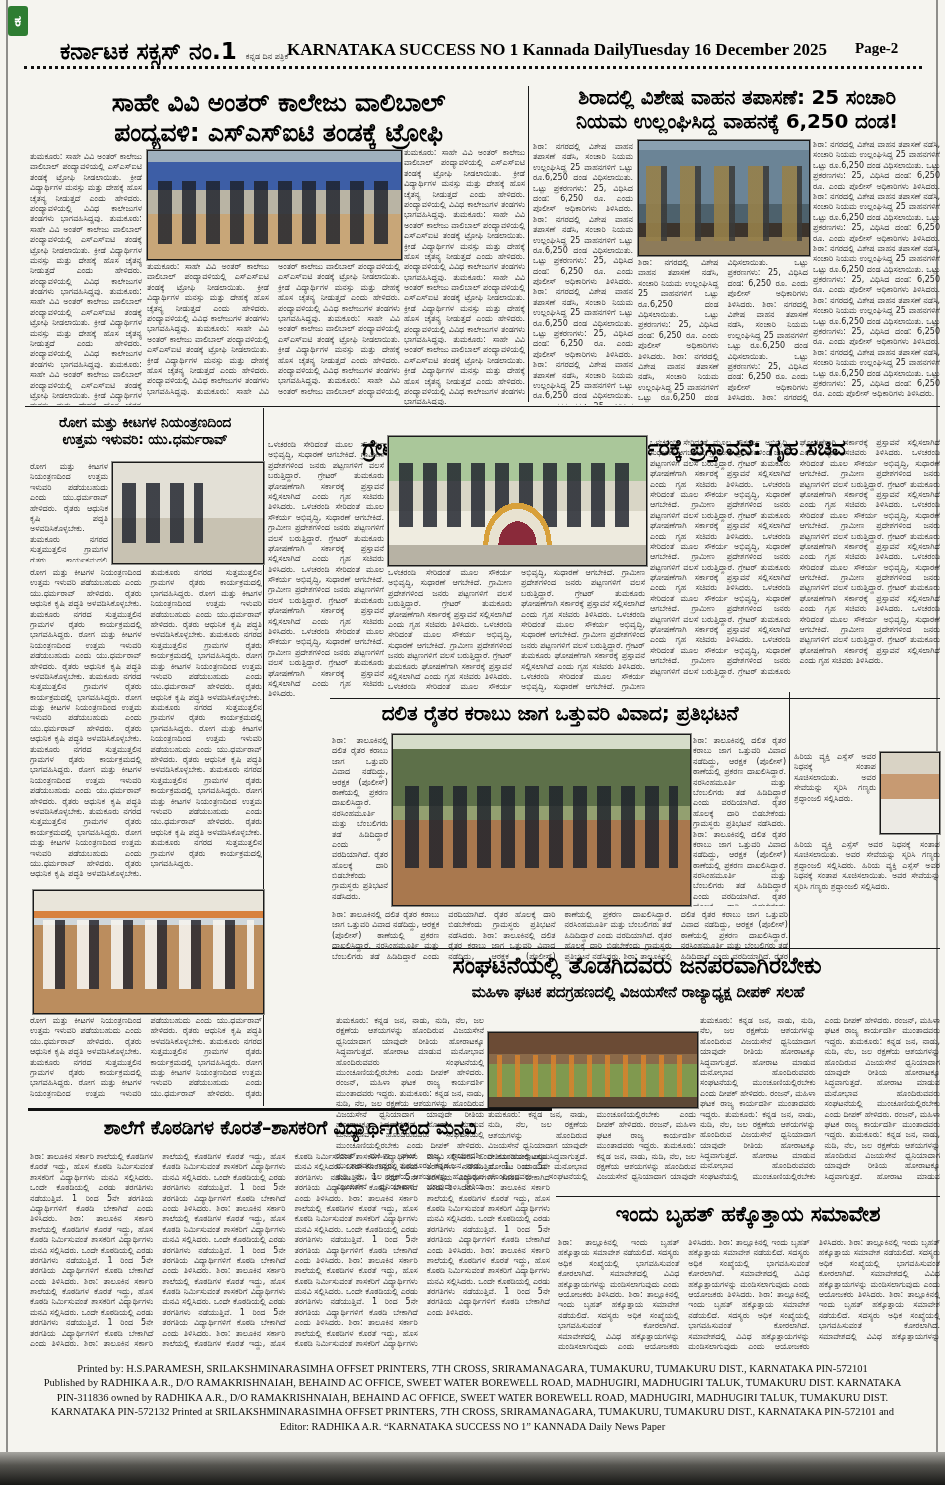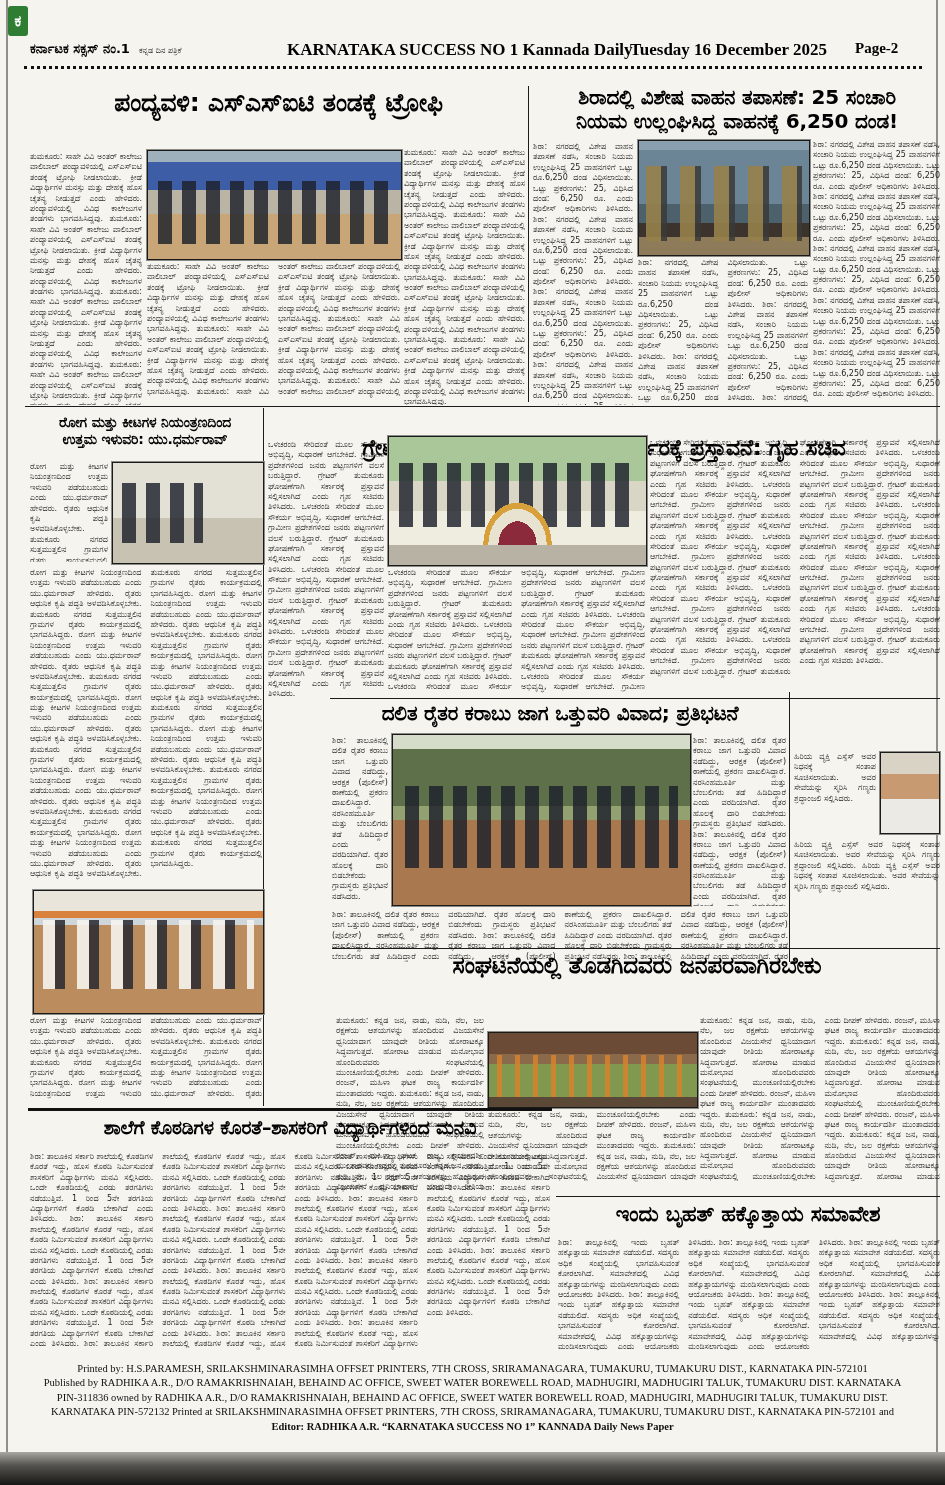--- a/index.html
+++ b/index.html
@@ -1,20 +1,20 @@
 <!DOCTYPE html>
 <html><head>
 <meta charset="utf-8">
 <style>
   html,body{margin:0;padding:0;background:#d9d8d4;}
   .page{position:relative;width:945px;height:1485px;background:#f5f4ef;overflow:hidden;
         font-family:"DejaVu Sans",sans-serif;color:#151515;}
   .abs{position:absolute;}
   
-  .logo-kn{font-weight:bold;font-size:13px;color:#000;white-space:nowrap;}
+  .logo-kn{font-weight:bold;font-size:23px;color:#000;white-space:nowrap;margin-left:30px;}
   .logo-sub{font-size:8px;color:#222;margin-left:4px;}
   .mast-title{font-family:"Liberation Serif",serif;font-weight:bold;font-size:17px;color:#000;white-space:nowrap;}
   .mast-date{font-family:"Liberation Serif",serif;font-weight:bold;font-size:17px;color:#000;white-space:nowrap;padding-left:32px;}
   .mast-page{font-family:"Liberation Serif",serif;font-weight:bold;font-size:15px;color:#000;}
   .dotline{border-top:3px dotted #111;height:0;}
   
   .hrule{background:#1b1b1b;height:1px;}
   .hrule-bold{background:#111;height:3px;}
   .vrule{background:#1b1b1b;width:1px;}
   
@@ -78,20 +78,21 @@
   <div class="abs" style="left:30px;top:38px;">
     <span class="logo-kn">ಕರ್ನಾಟಕ ಸಕ್ಸಸ್ ನಂ.1</span>
     <span class="logo-sub">ಕನ್ನಡ ದಿನ ಪತ್ರಿಕೆ</span>
   </div>
   <div class="abs mast-title" style="left:287px;top:40px;">KARNATAKA SUCCESS NO 1 Kannada Daily</div>
   <div class="abs mast-date" style="left:598px;top:40px;">Tuesday 16 December 2025</div>
   <div class="abs mast-page" style="left:855px;top:40px;">Page-2</div>
   <div class="abs dotline" style="left:24px;top:66px;width:898px;"></div>
 
   <div class="abs hl hl-a" style="left:30px;top:88px;width:497px;">
+    <div>ಸಾಹೇ ವಿವಿ ಅಂತರ್ ಕಾಲೇಜು ವಾಲಿಬಾಲ್</div>
     <div>ಪಂದ್ಯವಳಿ: ಎಸ್‌ಎಸ್‌ಐಟಿ ತಂಡಕ್ಕೆ ಟ್ರೋಫಿ</div>
   </div>
   <div class="photo ph-volley" style="left:147px;top:150px;width:253px;height:108px;" title="ಸಾಹೇ ವಿವಿ ವಾಲಿಬಾಲ್ ಪಂದ್ಯಾವಳಿ ತಂಡದ ಫೋಟೋ">
     <div class="figs"></div>
   </div>
   <div class="abs bt" style="left:30px;top:152px;width:112px;height:253px;">ತುಮಕೂರು: ಸಾಹೇ ವಿವಿ ಅಂತರ್ ಕಾಲೇಜು ವಾಲಿಬಾಲ್ ಪಂದ್ಯಾವಳಿಯಲ್ಲಿ ಎಸ್‌ಎಸ್‌ಐಟಿ ತಂಡಕ್ಕೆ ಟ್ರೋಫಿ ನೀಡಲಾಯಿತು. ಕ್ರೀಡೆ ವಿದ್ಯಾರ್ಥಿಗಳ ಮನಸ್ಸು ಮತ್ತು ದೇಹಕ್ಕೆ ಹೊಸ ಚೈತನ್ಯ ನೀಡುತ್ತದೆ ಎಂದು ಹೇಳಿದರು. ಪಂದ್ಯಾವಳಿಯಲ್ಲಿ ವಿವಿಧ ಕಾಲೇಜುಗಳ ತಂಡಗಳು ಭಾಗವಹಿಸಿದ್ದವು. ತುಮಕೂರು: ಸಾಹೇ ವಿವಿ ಅಂತರ್ ಕಾಲೇಜು ವಾಲಿಬಾಲ್ ಪಂದ್ಯಾವಳಿಯಲ್ಲಿ ಎಸ್‌ಎಸ್‌ಐಟಿ ತಂಡಕ್ಕೆ ಟ್ರೋಫಿ ನೀಡಲಾಯಿತು. ಕ್ರೀಡೆ ವಿದ್ಯಾರ್ಥಿಗಳ ಮನಸ್ಸು ಮತ್ತು ದೇಹಕ್ಕೆ ಹೊಸ ಚೈತನ್ಯ ನೀಡುತ್ತದೆ ಎಂದು ಹೇಳಿದರು. ಪಂದ್ಯಾವಳಿಯಲ್ಲಿ ವಿವಿಧ ಕಾಲೇಜುಗಳ ತಂಡಗಳು ಭಾಗವಹಿಸಿದ್ದವು. ತುಮಕೂರು: ಸಾಹೇ ವಿವಿ ಅಂತರ್ ಕಾಲೇಜು ವಾಲಿಬಾಲ್ ಪಂದ್ಯಾವಳಿಯಲ್ಲಿ ಎಸ್‌ಎಸ್‌ಐಟಿ ತಂಡಕ್ಕೆ ಟ್ರೋಫಿ ನೀಡಲಾಯಿತು. ಕ್ರೀಡೆ ವಿದ್ಯಾರ್ಥಿಗಳ ಮನಸ್ಸು ಮತ್ತು ದೇಹಕ್ಕೆ ಹೊಸ ಚೈತನ್ಯ ನೀಡುತ್ತದೆ ಎಂದು ಹೇಳಿದರು. ಪಂದ್ಯಾವಳಿಯಲ್ಲಿ ವಿವಿಧ ಕಾಲೇಜುಗಳ ತಂಡಗಳು ಭಾಗವಹಿಸಿದ್ದವು. ತುಮಕೂರು: ಸಾಹೇ ವಿವಿ ಅಂತರ್ ಕಾಲೇಜು ವಾಲಿಬಾಲ್ ಪಂದ್ಯಾವಳಿಯಲ್ಲಿ ಎಸ್‌ಎಸ್‌ಐಟಿ ತಂಡಕ್ಕೆ ಟ್ರೋಫಿ ನೀಡಲಾಯಿತು. ಕ್ರೀಡೆ ವಿದ್ಯಾರ್ಥಿಗಳ ಮನಸ್ಸು ಮತ್ತು ದೇಹಕ್ಕೆ ಹೊಸ ಚೈತನ್ಯ ನೀಡುತ್ತದೆ ಎಂದು ಹೇಳಿದರು. ಪಂದ್ಯಾವಳಿಯಲ್ಲಿ ವಿವಿಧ ಕಾಲೇಜುಗಳ ತಂಡಗಳು ಭಾಗವಹಿಸಿದ್ದವು.</div>
   <div class="abs bt" style="left:404px;top:148px;width:121px;height:257px;">ತುಮಕೂರು: ಸಾಹೇ ವಿವಿ ಅಂತರ್ ಕಾಲೇಜು ವಾಲಿಬಾಲ್ ಪಂದ್ಯಾವಳಿಯಲ್ಲಿ ಎಸ್‌ಎಸ್‌ಐಟಿ ತಂಡಕ್ಕೆ ಟ್ರೋಫಿ ನೀಡಲಾಯಿತು. ಕ್ರೀಡೆ ವಿದ್ಯಾರ್ಥಿಗಳ ಮನಸ್ಸು ಮತ್ತು ದೇಹಕ್ಕೆ ಹೊಸ ಚೈತನ್ಯ ನೀಡುತ್ತದೆ ಎಂದು ಹೇಳಿದರು. ಪಂದ್ಯಾವಳಿಯಲ್ಲಿ ವಿವಿಧ ಕಾಲೇಜುಗಳ ತಂಡಗಳು ಭಾಗವಹಿಸಿದ್ದವು. ತುಮಕೂರು: ಸಾಹೇ ವಿವಿ ಅಂತರ್ ಕಾಲೇಜು ವಾಲಿಬಾಲ್ ಪಂದ್ಯಾವಳಿಯಲ್ಲಿ ಎಸ್‌ಎಸ್‌ಐಟಿ ತಂಡಕ್ಕೆ ಟ್ರೋಫಿ ನೀಡಲಾಯಿತು. ಕ್ರೀಡೆ ವಿದ್ಯಾರ್ಥಿಗಳ ಮನಸ್ಸು ಮತ್ತು ದೇಹಕ್ಕೆ ಹೊಸ ಚೈತನ್ಯ ನೀಡುತ್ತದೆ ಎಂದು ಹೇಳಿದರು. ಪಂದ್ಯಾವಳಿಯಲ್ಲಿ ವಿವಿಧ ಕಾಲೇಜುಗಳ ತಂಡಗಳು ಭಾಗವಹಿಸಿದ್ದವು. ತುಮಕೂರು: ಸಾಹೇ ವಿವಿ ಅಂತರ್ ಕಾಲೇಜು ವಾಲಿಬಾಲ್ ಪಂದ್ಯಾವಳಿಯಲ್ಲಿ ಎಸ್‌ಎಸ್‌ಐಟಿ ತಂಡಕ್ಕೆ ಟ್ರೋಫಿ ನೀಡಲಾಯಿತು. ಕ್ರೀಡೆ ವಿದ್ಯಾರ್ಥಿಗಳ ಮನಸ್ಸು ಮತ್ತು ದೇಹಕ್ಕೆ ಹೊಸ ಚೈತನ್ಯ ನೀಡುತ್ತದೆ ಎಂದು ಹೇಳಿದರು. ಪಂದ್ಯಾವಳಿಯಲ್ಲಿ ವಿವಿಧ ಕಾಲೇಜುಗಳ ತಂಡಗಳು ಭಾಗವಹಿಸಿದ್ದವು. ತುಮಕೂರು: ಸಾಹೇ ವಿವಿ ಅಂತರ್ ಕಾಲೇಜು ವಾಲಿಬಾಲ್ ಪಂದ್ಯಾವಳಿಯಲ್ಲಿ ಎಸ್‌ಎಸ್‌ಐಟಿ ತಂಡಕ್ಕೆ ಟ್ರೋಫಿ ನೀಡಲಾಯಿತು. ಕ್ರೀಡೆ ವಿದ್ಯಾರ್ಥಿಗಳ ಮನಸ್ಸು ಮತ್ತು ದೇಹಕ್ಕೆ ಹೊಸ ಚೈತನ್ಯ ನೀಡುತ್ತದೆ ಎಂದು ಹೇಳಿದರು. ಪಂದ್ಯಾವಳಿಯಲ್ಲಿ ವಿವಿಧ ಕಾಲೇಜುಗಳ ತಂಡಗಳು ಭಾಗವಹಿಸಿದ್ದವು.</div>
   <div class="abs bt c2" style="left:147px;top:262px;width:253px;height:143px;">ತುಮಕೂರು: ಸಾಹೇ ವಿವಿ ಅಂತರ್ ಕಾಲೇಜು ವಾಲಿಬಾಲ್ ಪಂದ್ಯಾವಳಿಯಲ್ಲಿ ಎಸ್‌ಎಸ್‌ಐಟಿ ತಂಡಕ್ಕೆ ಟ್ರೋಫಿ ನೀಡಲಾಯಿತು. ಕ್ರೀಡೆ ವಿದ್ಯಾರ್ಥಿಗಳ ಮನಸ್ಸು ಮತ್ತು ದೇಹಕ್ಕೆ ಹೊಸ ಚೈತನ್ಯ ನೀಡುತ್ತದೆ ಎಂದು ಹೇಳಿದರು. ಪಂದ್ಯಾವಳಿಯಲ್ಲಿ ವಿವಿಧ ಕಾಲೇಜುಗಳ ತಂಡಗಳು ಭಾಗವಹಿಸಿದ್ದವು. ತುಮಕೂರು: ಸಾಹೇ ವಿವಿ ಅಂತರ್ ಕಾಲೇಜು ವಾಲಿಬಾಲ್ ಪಂದ್ಯಾವಳಿಯಲ್ಲಿ ಎಸ್‌ಎಸ್‌ಐಟಿ ತಂಡಕ್ಕೆ ಟ್ರೋಫಿ ನೀಡಲಾಯಿತು. ಕ್ರೀಡೆ ವಿದ್ಯಾರ್ಥಿಗಳ ಮನಸ್ಸು ಮತ್ತು ದೇಹಕ್ಕೆ ಹೊಸ ಚೈತನ್ಯ ನೀಡುತ್ತದೆ ಎಂದು ಹೇಳಿದರು. ಪಂದ್ಯಾವಳಿಯಲ್ಲಿ ವಿವಿಧ ಕಾಲೇಜುಗಳ ತಂಡಗಳು ಭಾಗವಹಿಸಿದ್ದವು. ತುಮಕೂರು: ಸಾಹೇ ವಿವಿ ಅಂತರ್ ಕಾಲೇಜು ವಾಲಿಬಾಲ್ ಪಂದ್ಯಾವಳಿಯಲ್ಲಿ ಎಸ್‌ಎಸ್‌ಐಟಿ ತಂಡಕ್ಕೆ ಟ್ರೋಫಿ ನೀಡಲಾಯಿತು. ಕ್ರೀಡೆ ವಿದ್ಯಾರ್ಥಿಗಳ ಮನಸ್ಸು ಮತ್ತು ದೇಹಕ್ಕೆ ಹೊಸ ಚೈತನ್ಯ ನೀಡುತ್ತದೆ ಎಂದು ಹೇಳಿದರು. ಪಂದ್ಯಾವಳಿಯಲ್ಲಿ ವಿವಿಧ ಕಾಲೇಜುಗಳ ತಂಡಗಳು ಭಾಗವಹಿಸಿದ್ದವು. ತುಮಕೂರು: ಸಾಹೇ ವಿವಿ ಅಂತರ್ ಕಾಲೇಜು ವಾಲಿಬಾಲ್ ಪಂದ್ಯಾವಳಿಯಲ್ಲಿ ಎಸ್‌ಎಸ್‌ಐಟಿ ತಂಡಕ್ಕೆ ಟ್ರೋಫಿ ನೀಡಲಾಯಿತು. ಕ್ರೀಡೆ ವಿದ್ಯಾರ್ಥಿಗಳ ಮನಸ್ಸು ಮತ್ತು ದೇಹಕ್ಕೆ ಹೊಸ ಚೈತನ್ಯ ನೀಡುತ್ತದೆ ಎಂದು ಹೇಳಿದರು. ಪಂದ್ಯಾವಳಿಯಲ್ಲಿ ವಿವಿಧ ಕಾಲೇಜುಗಳ ತಂಡಗಳು ಭಾಗವಹಿಸಿದ್ದವು. ತುಮಕೂರು: ಸಾಹೇ ವಿವಿ ಅಂತರ್ ಕಾಲೇಜು ವಾಲಿಬಾಲ್ ಪಂದ್ಯಾವಳಿಯಲ್ಲಿ ಎಸ್‌ಎಸ್‌ಐಟಿ ತಂಡಕ್ಕೆ ಟ್ರೋಫಿ ನೀಡಲಾಯಿತು. ಕ್ರೀಡೆ ವಿದ್ಯಾರ್ಥಿಗಳ ಮನಸ್ಸು ಮತ್ತು ದೇಹಕ್ಕೆ ಹೊಸ ಚೈತನ್ಯ ನೀಡುತ್ತದೆ ಎಂದು ಹೇಳಿದರು. ಪಂದ್ಯಾವಳಿಯಲ್ಲಿ ವಿವಿಧ ಕಾಲೇಜುಗಳ ತಂಡಗಳು ಭಾಗವಹಿಸಿದ್ದವು.</div>
 
   <div class="abs vrule" style="left:528px;top:86px;height:316px;"></div>
@@ -146,36 +147,37 @@
 
   <div class="abs vrule" style="left:789px;top:692px;height:270px;"></div>
 
   <div class="photo ph-portrait" style="left:880px;top:752px;width:58px;height:80px;" title="ನಿಧನರಾದ ಹಿರಿಯರ ಭಾವಚಿತ್ರ"></div>
   <div class="abs bt" style="left:794px;top:752px;width:82px;height:84px;">ಹಿರಿಯ ವ್ಯಕ್ತಿ ಎಸ್ಸೆಸ್ ಅವರ ನಿಧನಕ್ಕೆ ಸಂತಾಪ ಸೂಚಿಸಲಾಯಿತು. ಅವರ ಸೇವೆಯನ್ನು ಸ್ಮರಿಸಿ ಗಣ್ಯರು ಶ್ರದ್ಧಾಂಜಲಿ ಸಲ್ಲಿಸಿದರು.</div>
   <div class="abs bt" style="left:794px;top:840px;width:146px;height:120px;">ಹಿರಿಯ ವ್ಯಕ್ತಿ ಎಸ್ಸೆಸ್ ಅವರ ನಿಧನಕ್ಕೆ ಸಂತಾಪ ಸೂಚಿಸಲಾಯಿತು. ಅವರ ಸೇವೆಯನ್ನು ಸ್ಮರಿಸಿ ಗಣ್ಯರು ಶ್ರದ್ಧಾಂಜಲಿ ಸಲ್ಲಿಸಿದರು. ಹಿರಿಯ ವ್ಯಕ್ತಿ ಎಸ್ಸೆಸ್ ಅವರ ನಿಧನಕ್ಕೆ ಸಂತಾಪ ಸೂಚಿಸಲಾಯಿತು. ಅವರ ಸೇವೆಯನ್ನು ಸ್ಮರಿಸಿ ಗಣ್ಯರು ಶ್ರದ್ಧಾಂಜಲಿ ಸಲ್ಲಿಸಿದರು.</div>
 
   <div class="abs hrule" style="left:332px;top:948px;width:608px;"></div>
 
   <div class="abs hl hl-g" style="left:334px;top:952px;width:606px;">ಸಂಘಟನೆಯಲ್ಲಿ ತೊಡಗಿದವರು ಜನಪರವಾಗಿರಬೇಕು</div>
+  <div class="abs hl hl-gsub" style="left:360px;top:984px;width:556px;">ಮಹಿಳಾ ಘಟಕ ಪದಗ್ರಹಣದಲ್ಲಿ ವಿಜಯಸೇನೆ ರಾಜ್ಯಾಧ್ಯಕ್ಷ ದೀಪಕ್ ಸಲಹೆ</div>
   <div class="photo ph-women" style="left:488px;top:1032px;width:208px;height:74px;" title="ವಿಜಯಸೇನೆ ಮಹಿಳಾ ಘಟಕ ಪದಗ್ರಹಣ ಸಮಾರಂಭ">
     <div class="figs"></div>
   </div>
   <div class="abs bt" style="left:336px;top:1016px;width:148px;height:176px;">ತುಮಕೂರು: ಕನ್ನಡ ಜನ, ನಾಡು, ನುಡಿ, ನೆಲ, ಜಲ ರಕ್ಷಣೆಯ ಆಶಯಗಳನ್ನು ಹೊಂದಿರುವ ವಿಜಯಸೇನೆ ಧ್ವನಿಯಾದಾಗ ಯಾವುದೇ ರೀತಿಯ ಹೋರಾಟಕ್ಕೂ ಸಿದ್ಧವಾಗುತ್ತದೆ. ಹೋರಾಟ ಮಾಡುವ ಮನೋಭಾವ ಹೊಂದಿರುವವರು ಸಂಘಟನೆಯಲ್ಲಿ ಮುಂಚೂಣಿಯಲ್ಲಿರಬೇಕು ಎಂದು ದೀಪಕ್ ಹೇಳಿದರು. ರಂಜನ್, ಮಹಿಳಾ ಘಟಕ ರಾಜ್ಯ ಕಾರ್ಯದರ್ಶಿ ಮುಂತಾದವರು ಇದ್ದರು. ತುಮಕೂರು: ಕನ್ನಡ ಜನ, ನಾಡು, ನುಡಿ, ನೆಲ, ಜಲ ರಕ್ಷಣೆಯ ಆಶಯಗಳನ್ನು ಹೊಂದಿರುವ ವಿಜಯಸೇನೆ ಧ್ವನಿಯಾದಾಗ ಯಾವುದೇ ರೀತಿಯ ಹೋರಾಟಕ್ಕೂ ಸಿದ್ಧವಾಗುತ್ತದೆ. ಹೋರಾಟ ಮಾಡುವ ಮನೋಭಾವ ಹೊಂದಿರುವವರು ಸಂಘಟನೆಯಲ್ಲಿ ಮುಂಚೂಣಿಯಲ್ಲಿರಬೇಕು ಎಂದು ದೀಪಕ್ ಹೇಳಿದರು. ರಂಜನ್, ಮಹಿಳಾ ಘಟಕ ರಾಜ್ಯ ಕಾರ್ಯದರ್ಶಿ ಮುಂತಾದವರು ಇದ್ದರು. ತುಮಕೂರು: ಕನ್ನಡ ಜನ, ನಾಡು, ನುಡಿ, ನೆಲ, ಜಲ ರಕ್ಷಣೆಯ ಆಶಯಗಳನ್ನು ಹೊಂದಿರುವ ವಿಜಯಸೇನೆ ಧ್ವನಿಯಾದಾಗ ಯಾವುದೇ ರೀತಿಯ ಹೋರಾಟಕ್ಕೂ ಸಿದ್ಧವಾಗುತ್ತದೆ. ಹೋರಾಟ ಮಾಡುವ ಮನೋಭಾವ ಹೊಂದಿರುವವರು ಸಂಘಟನೆಯಲ್ಲಿ ಮುಂಚೂಣಿಯಲ್ಲಿರಬೇಕು ಎಂದು ದೀಪಕ್ ಹೇಳಿದರು. ರಂಜನ್, ಮಹಿಳಾ ಘಟಕ ರಾಜ್ಯ ಕಾರ್ಯದರ್ಶಿ ಮುಂತಾದವರು ಇದ್ದರು. ತುಮಕೂರು: ಕನ್ನಡ ಜನ, ನಾಡು, ನುಡಿ, ನೆಲ, ಜಲ ರಕ್ಷಣೆಯ ಆಶಯಗಳನ್ನು ಹೊಂದಿರುವ ವಿಜಯಸೇನೆ ಧ್ವನಿಯಾದಾಗ ಯಾವುದೇ ರೀತಿಯ ಹೋರಾಟಕ್ಕೂ ಸಿದ್ಧವಾಗುತ್ತದೆ. ಹೋರಾಟ ಮಾಡುವ ಮನೋಭಾವ ಹೊಂದಿರುವವರು ಸಂಘಟನೆಯಲ್ಲಿ ಮುಂಚೂಣಿಯಲ್ಲಿರಬೇಕು ಎಂದು ದೀಪಕ್ ಹೇಳಿದರು. ರಂಜನ್, ಮಹಿಳಾ ಘಟಕ ರಾಜ್ಯ ಕಾರ್ಯದರ್ಶಿ ಮುಂತಾದವರು ಇದ್ದರು.</div>
   <div class="abs bt c2" style="left:700px;top:1016px;width:240px;height:176px;">ತುಮಕೂರು: ಕನ್ನಡ ಜನ, ನಾಡು, ನುಡಿ, ನೆಲ, ಜಲ ರಕ್ಷಣೆಯ ಆಶಯಗಳನ್ನು ಹೊಂದಿರುವ ವಿಜಯಸೇನೆ ಧ್ವನಿಯಾದಾಗ ಯಾವುದೇ ರೀತಿಯ ಹೋರಾಟಕ್ಕೂ ಸಿದ್ಧವಾಗುತ್ತದೆ. ಹೋರಾಟ ಮಾಡುವ ಮನೋಭಾವ ಹೊಂದಿರುವವರು ಸಂಘಟನೆಯಲ್ಲಿ ಮುಂಚೂಣಿಯಲ್ಲಿರಬೇಕು ಎಂದು ದೀಪಕ್ ಹೇಳಿದರು. ರಂಜನ್, ಮಹಿಳಾ ಘಟಕ ರಾಜ್ಯ ಕಾರ್ಯದರ್ಶಿ ಮುಂತಾದವರು ಇದ್ದರು. ತುಮಕೂರು: ಕನ್ನಡ ಜನ, ನಾಡು, ನುಡಿ, ನೆಲ, ಜಲ ರಕ್ಷಣೆಯ ಆಶಯಗಳನ್ನು ಹೊಂದಿರುವ ವಿಜಯಸೇನೆ ಧ್ವನಿಯಾದಾಗ ಯಾವುದೇ ರೀತಿಯ ಹೋರಾಟಕ್ಕೂ ಸಿದ್ಧವಾಗುತ್ತದೆ. ಹೋರಾಟ ಮಾಡುವ ಮನೋಭಾವ ಹೊಂದಿರುವವರು ಸಂಘಟನೆಯಲ್ಲಿ ಮುಂಚೂಣಿಯಲ್ಲಿರಬೇಕು ಎಂದು ದೀಪಕ್ ಹೇಳಿದರು. ರಂಜನ್, ಮಹಿಳಾ ಘಟಕ ರಾಜ್ಯ ಕಾರ್ಯದರ್ಶಿ ಮುಂತಾದವರು ಇದ್ದರು. ತುಮಕೂರು: ಕನ್ನಡ ಜನ, ನಾಡು, ನುಡಿ, ನೆಲ, ಜಲ ರಕ್ಷಣೆಯ ಆಶಯಗಳನ್ನು ಹೊಂದಿರುವ ವಿಜಯಸೇನೆ ಧ್ವನಿಯಾದಾಗ ಯಾವುದೇ ರೀತಿಯ ಹೋರಾಟಕ್ಕೂ ಸಿದ್ಧವಾಗುತ್ತದೆ. ಹೋರಾಟ ಮಾಡುವ ಮನೋಭಾವ ಹೊಂದಿರುವವರು ಸಂಘಟನೆಯಲ್ಲಿ ಮುಂಚೂಣಿಯಲ್ಲಿರಬೇಕು ಎಂದು ದೀಪಕ್ ಹೇಳಿದರು. ರಂಜನ್, ಮಹಿಳಾ ಘಟಕ ರಾಜ್ಯ ಕಾರ್ಯದರ್ಶಿ ಮುಂತಾದವರು ಇದ್ದರು. ತುಮಕೂರು: ಕನ್ನಡ ಜನ, ನಾಡು, ನುಡಿ, ನೆಲ, ಜಲ ರಕ್ಷಣೆಯ ಆಶಯಗಳನ್ನು ಹೊಂದಿರುವ ವಿಜಯಸೇನೆ ಧ್ವನಿಯಾದಾಗ ಯಾವುದೇ ರೀತಿಯ ಹೋರಾಟಕ್ಕೂ ಸಿದ್ಧವಾಗುತ್ತದೆ. ಹೋರಾಟ ಮಾಡುವ ಮನೋಭಾವ ಹೊಂದಿರುವವರು ಸಂಘಟನೆಯಲ್ಲಿ ಮುಂಚೂಣಿಯಲ್ಲಿರಬೇಕು ಎಂದು ದೀಪಕ್ ಹೇಳಿದರು. ರಂಜನ್, ಮಹಿಳಾ ಘಟಕ ರಾಜ್ಯ ಕಾರ್ಯದರ್ಶಿ ಮುಂತಾದವರು ಇದ್ದರು. ತುಮಕೂರು: ಕನ್ನಡ ಜನ, ನಾಡು, ನುಡಿ, ನೆಲ, ಜಲ ರಕ್ಷಣೆಯ ಆಶಯಗಳನ್ನು ಹೊಂದಿರುವ ವಿಜಯಸೇನೆ ಧ್ವನಿಯಾದಾಗ ಯಾವುದೇ ರೀತಿಯ ಹೋರಾಟಕ್ಕೂ ಸಿದ್ಧವಾಗುತ್ತದೆ. ಹೋರಾಟ ಮಾಡುವ ಮನೋಭಾವ ಹೊಂದಿರುವವರು ಸಂಘಟನೆಯಲ್ಲಿ ಮುಂಚೂಣಿಯಲ್ಲಿರಬೇಕು ಎಂದು ದೀಪಕ್ ಹೇಳಿದರು. ರಂಜನ್, ಮಹಿಳಾ ಘಟಕ ರಾಜ್ಯ ಕಾರ್ಯದರ್ಶಿ ಮುಂತಾದವರು ಇದ್ದರು. ತುಮಕೂರು: ಕನ್ನಡ ಜನ, ನಾಡು, ನುಡಿ, ನೆಲ, ಜಲ ರಕ್ಷಣೆಯ ಆಶಯಗಳನ್ನು ಹೊಂದಿರುವ ವಿಜಯಸೇನೆ ಧ್ವನಿಯಾದಾಗ ಯಾವುದೇ ರೀತಿಯ ಹೋರಾಟಕ್ಕೂ ಸಿದ್ಧವಾಗುತ್ತದೆ. ಹೋರಾಟ ಮಾಡುವ ಮನೋಭಾವ ಹೊಂದಿರುವವರು ಸಂಘಟನೆಯಲ್ಲಿ ಮುಂಚೂಣಿಯಲ್ಲಿರಬೇಕು ಎಂದು ದೀಪಕ್ ಹೇಳಿದರು. ರಂಜನ್, ಮಹಿಳಾ ಘಟಕ ರಾಜ್ಯ ಕಾರ್ಯದರ್ಶಿ ಮುಂತಾದವರು ಇದ್ದರು.</div>
   <div class="abs bt c2" style="left:488px;top:1110px;width:208px;height:82px;">ತುಮಕೂರು: ಕನ್ನಡ ಜನ, ನಾಡು, ನುಡಿ, ನೆಲ, ಜಲ ರಕ್ಷಣೆಯ ಆಶಯಗಳನ್ನು ಹೊಂದಿರುವ ವಿಜಯಸೇನೆ ಧ್ವನಿಯಾದಾಗ ಯಾವುದೇ ರೀತಿಯ ಹೋರಾಟಕ್ಕೂ ಸಿದ್ಧವಾಗುತ್ತದೆ. ಹೋರಾಟ ಮಾಡುವ ಮನೋಭಾವ ಹೊಂದಿರುವವರು ಸಂಘಟನೆಯಲ್ಲಿ ಮುಂಚೂಣಿಯಲ್ಲಿರಬೇಕು ಎಂದು ದೀಪಕ್ ಹೇಳಿದರು. ರಂಜನ್, ಮಹಿಳಾ ಘಟಕ ರಾಜ್ಯ ಕಾರ್ಯದರ್ಶಿ ಮುಂತಾದವರು ಇದ್ದರು. ತುಮಕೂರು: ಕನ್ನಡ ಜನ, ನಾಡು, ನುಡಿ, ನೆಲ, ಜಲ ರಕ್ಷಣೆಯ ಆಶಯಗಳನ್ನು ಹೊಂದಿರುವ ವಿಜಯಸೇನೆ ಧ್ವನಿಯಾದಾಗ ಯಾವುದೇ ರೀತಿಯ ಹೋರಾಟಕ್ಕೂ ಸಿದ್ಧವಾಗುತ್ತದೆ. ಹೋರಾಟ ಮಾಡುವ ಮನೋಭಾವ ಹೊಂದಿರುವವರು ಸಂಘಟನೆಯಲ್ಲಿ ಮುಂಚೂಣಿಯಲ್ಲಿರಬೇಕು ಎಂದು ದೀಪಕ್ ಹೇಳಿದರು. ರಂಜನ್, ಮಹಿಳಾ ಘಟಕ ರಾಜ್ಯ ಕಾರ್ಯದರ್ಶಿ ಮುಂತಾದವರು ಇದ್ದರು. ತುಮಕೂರು: ಕನ್ನಡ ಜನ, ನಾಡು, ನುಡಿ, ನೆಲ, ಜಲ ರಕ್ಷಣೆಯ ಆಶಯಗಳನ್ನು ಹೊಂದಿರುವ ವಿಜಯಸೇನೆ ಧ್ವನಿಯಾದಾಗ ಯಾವುದೇ ರೀತಿಯ ಹೋರಾಟಕ್ಕೂ ಸಿದ್ಧವಾಗುತ್ತದೆ. ಹೋರಾಟ ಮಾಡುವ ಮನೋಭಾವ ಹೊಂದಿರುವವರು ಸಂಘಟನೆಯಲ್ಲಿ ಮುಂಚೂಣಿಯಲ್ಲಿರಬೇಕು ಎಂದು ದೀಪಕ್ ಹೇಳಿದರು. ರಂಜನ್, ಮಹಿಳಾ ಘಟಕ ರಾಜ್ಯ ಕಾರ್ಯದರ್ಶಿ ಮುಂತಾದವರು ಇದ್ದರು.</div>
 
   <div class="abs hrule-bold" style="left:28px;top:1108px;width:524px;"></div>
   <div class="abs hl hl-h" style="left:28px;top:1116px;width:524px;">ಶಾಲೆಗೆ ಕೊಠಡಿಗಳ ಕೊರತೆ–ಶಾಸಕರಿಗೆ ವಿದ್ಯಾರ್ಥಿಗಳಿಂದ ಮನವಿ</div>
   <div class="abs bt c4" style="left:30px;top:1152px;width:520px;height:204px;">ಶಿರಾ: ತಾಲೂಕಿನ ಸರ್ಕಾರಿ ಶಾಲೆಯಲ್ಲಿ ಕೊಠಡಿಗಳ ಕೊರತೆ ಇದ್ದು, ಹೊಸ ಕೊಠಡಿ ನಿರ್ಮಿಸುವಂತೆ ಶಾಸಕರಿಗೆ ವಿದ್ಯಾರ್ಥಿಗಳು ಮನವಿ ಸಲ್ಲಿಸಿದರು. ಒಂದೇ ಕೊಠಡಿಯಲ್ಲಿ ಎರಡು ತರಗತಿಗಳು ನಡೆಯುತ್ತಿವೆ. 1 ರಿಂದ 5ನೇ ತರಗತಿಯ ವಿದ್ಯಾರ್ಥಿಗಳಿಗೆ ಕೊಠಡಿ ಬೇಕಾಗಿದೆ ಎಂದು ತಿಳಿಸಿದರು. ಶಿರಾ: ತಾಲೂಕಿನ ಸರ್ಕಾರಿ ಶಾಲೆಯಲ್ಲಿ ಕೊಠಡಿಗಳ ಕೊರತೆ ಇದ್ದು, ಹೊಸ ಕೊಠಡಿ ನಿರ್ಮಿಸುವಂತೆ ಶಾಸಕರಿಗೆ ವಿದ್ಯಾರ್ಥಿಗಳು ಮನವಿ ಸಲ್ಲಿಸಿದರು. ಒಂದೇ ಕೊಠಡಿಯಲ್ಲಿ ಎರಡು ತರಗತಿಗಳು ನಡೆಯುತ್ತಿವೆ. 1 ರಿಂದ 5ನೇ ತರಗತಿಯ ವಿದ್ಯಾರ್ಥಿಗಳಿಗೆ ಕೊಠಡಿ ಬೇಕಾಗಿದೆ ಎಂದು ತಿಳಿಸಿದರು. ಶಿರಾ: ತಾಲೂಕಿನ ಸರ್ಕಾರಿ ಶಾಲೆಯಲ್ಲಿ ಕೊಠಡಿಗಳ ಕೊರತೆ ಇದ್ದು, ಹೊಸ ಕೊಠಡಿ ನಿರ್ಮಿಸುವಂತೆ ಶಾಸಕರಿಗೆ ವಿದ್ಯಾರ್ಥಿಗಳು ಮನವಿ ಸಲ್ಲಿಸಿದರು. ಒಂದೇ ಕೊಠಡಿಯಲ್ಲಿ ಎರಡು ತರಗತಿಗಳು ನಡೆಯುತ್ತಿವೆ. 1 ರಿಂದ 5ನೇ ತರಗತಿಯ ವಿದ್ಯಾರ್ಥಿಗಳಿಗೆ ಕೊಠಡಿ ಬೇಕಾಗಿದೆ ಎಂದು ತಿಳಿಸಿದರು. ಶಿರಾ: ತಾಲೂಕಿನ ಸರ್ಕಾರಿ ಶಾಲೆಯಲ್ಲಿ ಕೊಠಡಿಗಳ ಕೊರತೆ ಇದ್ದು, ಹೊಸ ಕೊಠಡಿ ನಿರ್ಮಿಸುವಂತೆ ಶಾಸಕರಿಗೆ ವಿದ್ಯಾರ್ಥಿಗಳು ಮನವಿ ಸಲ್ಲಿಸಿದರು. ಒಂದೇ ಕೊಠಡಿಯಲ್ಲಿ ಎರಡು ತರಗತಿಗಳು ನಡೆಯುತ್ತಿವೆ. 1 ರಿಂದ 5ನೇ ತರಗತಿಯ ವಿದ್ಯಾರ್ಥಿಗಳಿಗೆ ಕೊಠಡಿ ಬೇಕಾಗಿದೆ ಎಂದು ತಿಳಿಸಿದರು. ಶಿರಾ: ತಾಲೂಕಿನ ಸರ್ಕಾರಿ ಶಾಲೆಯಲ್ಲಿ ಕೊಠಡಿಗಳ ಕೊರತೆ ಇದ್ದು, ಹೊಸ ಕೊಠಡಿ ನಿರ್ಮಿಸುವಂತೆ ಶಾಸಕರಿಗೆ ವಿದ್ಯಾರ್ಥಿಗಳು ಮನವಿ ಸಲ್ಲಿಸಿದರು. ಒಂದೇ ಕೊಠಡಿಯಲ್ಲಿ ಎರಡು ತರಗತಿಗಳು ನಡೆಯುತ್ತಿವೆ. 1 ರಿಂದ 5ನೇ ತರಗತಿಯ ವಿದ್ಯಾರ್ಥಿಗಳಿಗೆ ಕೊಠಡಿ ಬೇಕಾಗಿದೆ ಎಂದು ತಿಳಿಸಿದರು. ಶಿರಾ: ತಾಲೂಕಿನ ಸರ್ಕಾರಿ ಶಾಲೆಯಲ್ಲಿ ಕೊಠಡಿಗಳ ಕೊರತೆ ಇದ್ದು, ಹೊಸ ಕೊಠಡಿ ನಿರ್ಮಿಸುವಂತೆ ಶಾಸಕರಿಗೆ ವಿದ್ಯಾರ್ಥಿಗಳು ಮನವಿ ಸಲ್ಲಿಸಿದರು. ಒಂದೇ ಕೊಠಡಿಯಲ್ಲಿ ಎರಡು ತರಗತಿಗಳು ನಡೆಯುತ್ತಿವೆ. 1 ರಿಂದ 5ನೇ ತರಗತಿಯ ವಿದ್ಯಾರ್ಥಿಗಳಿಗೆ ಕೊಠಡಿ ಬೇಕಾಗಿದೆ ಎಂದು ತಿಳಿಸಿದರು. ಶಿರಾ: ತಾಲೂಕಿನ ಸರ್ಕಾರಿ ಶಾಲೆಯಲ್ಲಿ ಕೊಠಡಿಗಳ ಕೊರತೆ ಇದ್ದು, ಹೊಸ ಕೊಠಡಿ ನಿರ್ಮಿಸುವಂತೆ ಶಾಸಕರಿಗೆ ವಿದ್ಯಾರ್ಥಿಗಳು ಮನವಿ ಸಲ್ಲಿಸಿದರು. ಒಂದೇ ಕೊಠಡಿಯಲ್ಲಿ ಎರಡು ತರಗತಿಗಳು ನಡೆಯುತ್ತಿವೆ. 1 ರಿಂದ 5ನೇ ತರಗತಿಯ ವಿದ್ಯಾರ್ಥಿಗಳಿಗೆ ಕೊಠಡಿ ಬೇಕಾಗಿದೆ ಎಂದು ತಿಳಿಸಿದರು. ಶಿರಾ: ತಾಲೂಕಿನ ಸರ್ಕಾರಿ ಶಾಲೆಯಲ್ಲಿ ಕೊಠಡಿಗಳ ಕೊರತೆ ಇದ್ದು, ಹೊಸ ಕೊಠಡಿ ನಿರ್ಮಿಸುವಂತೆ ಶಾಸಕರಿಗೆ ವಿದ್ಯಾರ್ಥಿಗಳು ಮನವಿ ಸಲ್ಲಿಸಿದರು. ಒಂದೇ ಕೊಠಡಿಯಲ್ಲಿ ಎರಡು ತರಗತಿಗಳು ನಡೆಯುತ್ತಿವೆ. 1 ರಿಂದ 5ನೇ ತರಗತಿಯ ವಿದ್ಯಾರ್ಥಿಗಳಿಗೆ ಕೊಠಡಿ ಬೇಕಾಗಿದೆ ಎಂದು ತಿಳಿಸಿದರು. ಶಿರಾ: ತಾಲೂಕಿನ ಸರ್ಕಾರಿ ಶಾಲೆಯಲ್ಲಿ ಕೊಠಡಿಗಳ ಕೊರತೆ ಇದ್ದು, ಹೊಸ ಕೊಠಡಿ ನಿರ್ಮಿಸುವಂತೆ ಶಾಸಕರಿಗೆ ವಿದ್ಯಾರ್ಥಿಗಳು ಮನವಿ ಸಲ್ಲಿಸಿದರು. ಒಂದೇ ಕೊಠಡಿಯಲ್ಲಿ ಎರಡು ತರಗತಿಗಳು ನಡೆಯುತ್ತಿವೆ. 1 ರಿಂದ 5ನೇ ತರಗತಿಯ ವಿದ್ಯಾರ್ಥಿಗಳಿಗೆ ಕೊಠಡಿ ಬೇಕಾಗಿದೆ ಎಂದು ತಿಳಿಸಿದರು. ಶಿರಾ: ತಾಲೂಕಿನ ಸರ್ಕಾರಿ ಶಾಲೆಯಲ್ಲಿ ಕೊಠಡಿಗಳ ಕೊರತೆ ಇದ್ದು, ಹೊಸ ಕೊಠಡಿ ನಿರ್ಮಿಸುವಂತೆ ಶಾಸಕರಿಗೆ ವಿದ್ಯಾರ್ಥಿಗಳು ಮನವಿ ಸಲ್ಲಿಸಿದರು. ಒಂದೇ ಕೊಠಡಿಯಲ್ಲಿ ಎರಡು ತರಗತಿಗಳು ನಡೆಯುತ್ತಿವೆ. 1 ರಿಂದ 5ನೇ ತರಗತಿಯ ವಿದ್ಯಾರ್ಥಿಗಳಿಗೆ ಕೊಠಡಿ ಬೇಕಾಗಿದೆ ಎಂದು ತಿಳಿಸಿದರು. ಶಿರಾ: ತಾಲೂಕಿನ ಸರ್ಕಾರಿ ಶಾಲೆಯಲ್ಲಿ ಕೊಠಡಿಗಳ ಕೊರತೆ ಇದ್ದು, ಹೊಸ ಕೊಠಡಿ ನಿರ್ಮಿಸುವಂತೆ ಶಾಸಕರಿಗೆ ವಿದ್ಯಾರ್ಥಿಗಳು ಮನವಿ ಸಲ್ಲಿಸಿದರು. ಒಂದೇ ಕೊಠಡಿಯಲ್ಲಿ ಎರಡು ತರಗತಿಗಳು ನಡೆಯುತ್ತಿವೆ. 1 ರಿಂದ 5ನೇ ತರಗತಿಯ ವಿದ್ಯಾರ್ಥಿಗಳಿಗೆ ಕೊಠಡಿ ಬೇಕಾಗಿದೆ ಎಂದು ತಿಳಿಸಿದರು. ಶಿರಾ: ತಾಲೂಕಿನ ಸರ್ಕಾರಿ ಶಾಲೆಯಲ್ಲಿ ಕೊಠಡಿಗಳ ಕೊರತೆ ಇದ್ದು, ಹೊಸ ಕೊಠಡಿ ನಿರ್ಮಿಸುವಂತೆ ಶಾಸಕರಿಗೆ ವಿದ್ಯಾರ್ಥಿಗಳು ಮನವಿ ಸಲ್ಲಿಸಿದರು. ಒಂದೇ ಕೊಠಡಿಯಲ್ಲಿ ಎರಡು ತರಗತಿಗಳು ನಡೆಯುತ್ತಿವೆ. 1 ರಿಂದ 5ನೇ ತರಗತಿಯ ವಿದ್ಯಾರ್ಥಿಗಳಿಗೆ ಕೊಠಡಿ ಬೇಕಾಗಿದೆ ಎಂದು ತಿಳಿಸಿದರು.</div>
 
   <div class="abs hrule" style="left:556px;top:1196px;width:384px;"></div>
   <div class="abs hl hl-i" style="left:556px;top:1202px;width:384px;">ಇಂದು ಬೃಹತ್ ಹಕ್ಕೊತ್ತಾಯ ಸಮಾವೇಶ</div>
   <div class="abs bt c3" style="left:558px;top:1238px;width:382px;height:118px;">ಶಿರಾ: ತಾಲ್ಲೂಕಿನಲ್ಲಿ ಇಂದು ಬೃಹತ್ ಹಕ್ಕೊತ್ತಾಯ ಸಮಾವೇಶ ನಡೆಯಲಿದೆ. ಸದಸ್ಯರು ಅಧಿಕ ಸಂಖ್ಯೆಯಲ್ಲಿ ಭಾಗವಹಿಸುವಂತೆ ಕೋರಲಾಗಿದೆ. ಸಮಾವೇಶದಲ್ಲಿ ವಿವಿಧ ಹಕ್ಕೊತ್ತಾಯಗಳನ್ನು ಮಂಡಿಸಲಾಗುವುದು ಎಂದು ಆಯೋಜಕರು ತಿಳಿಸಿದರು. ಶಿರಾ: ತಾಲ್ಲೂಕಿನಲ್ಲಿ ಇಂದು ಬೃಹತ್ ಹಕ್ಕೊತ್ತಾಯ ಸಮಾವೇಶ ನಡೆಯಲಿದೆ. ಸದಸ್ಯರು ಅಧಿಕ ಸಂಖ್ಯೆಯಲ್ಲಿ ಭಾಗವಹಿಸುವಂತೆ ಕೋರಲಾಗಿದೆ. ಸಮಾವೇಶದಲ್ಲಿ ವಿವಿಧ ಹಕ್ಕೊತ್ತಾಯಗಳನ್ನು ಮಂಡಿಸಲಾಗುವುದು ಎಂದು ಆಯೋಜಕರು ತಿಳಿಸಿದರು. ಶಿರಾ: ತಾಲ್ಲೂಕಿನಲ್ಲಿ ಇಂದು ಬೃಹತ್ ಹಕ್ಕೊತ್ತಾಯ ಸಮಾವೇಶ ನಡೆಯಲಿದೆ. ಸದಸ್ಯರು ಅಧಿಕ ಸಂಖ್ಯೆಯಲ್ಲಿ ಭಾಗವಹಿಸುವಂತೆ ಕೋರಲಾಗಿದೆ. ಸಮಾವೇಶದಲ್ಲಿ ವಿವಿಧ ಹಕ್ಕೊತ್ತಾಯಗಳನ್ನು ಮಂಡಿಸಲಾಗುವುದು ಎಂದು ಆಯೋಜಕರು ತಿಳಿಸಿದರು. ಶಿರಾ: ತಾಲ್ಲೂಕಿನಲ್ಲಿ ಇಂದು ಬೃಹತ್ ಹಕ್ಕೊತ್ತಾಯ ಸಮಾವೇಶ ನಡೆಯಲಿದೆ. ಸದಸ್ಯರು ಅಧಿಕ ಸಂಖ್ಯೆಯಲ್ಲಿ ಭಾಗವಹಿಸುವಂತೆ ಕೋರಲಾಗಿದೆ. ಸಮಾವೇಶದಲ್ಲಿ ವಿವಿಧ ಹಕ್ಕೊತ್ತಾಯಗಳನ್ನು ಮಂಡಿಸಲಾಗುವುದು ಎಂದು ಆಯೋಜಕರು ತಿಳಿಸಿದರು. ಶಿರಾ: ತಾಲ್ಲೂಕಿನಲ್ಲಿ ಇಂದು ಬೃಹತ್ ಹಕ್ಕೊತ್ತಾಯ ಸಮಾವೇಶ ನಡೆಯಲಿದೆ. ಸದಸ್ಯರು ಅಧಿಕ ಸಂಖ್ಯೆಯಲ್ಲಿ ಭಾಗವಹಿಸುವಂತೆ ಕೋರಲಾಗಿದೆ. ಸಮಾವೇಶದಲ್ಲಿ ವಿವಿಧ ಹಕ್ಕೊತ್ತಾಯಗಳನ್ನು ಮಂಡಿಸಲಾಗುವುದು ಎಂದು ಆಯೋಜಕರು ತಿಳಿಸಿದರು. ಶಿರಾ: ತಾಲ್ಲೂಕಿನಲ್ಲಿ ಇಂದು ಬೃಹತ್ ಹಕ್ಕೊತ್ತಾಯ ಸಮಾವೇಶ ನಡೆಯಲಿದೆ. ಸದಸ್ಯರು ಅಧಿಕ ಸಂಖ್ಯೆಯಲ್ಲಿ ಭಾಗವಹಿಸುವಂತೆ ಕೋರಲಾಗಿದೆ. ಸಮಾವೇಶದಲ್ಲಿ ವಿವಿಧ ಹಕ್ಕೊತ್ತಾಯಗಳನ್ನು ಮಂಡಿಸಲಾಗುವುದು ಎಂದು ಆಯೋಜಕರು ತಿಳಿಸಿದರು.</div>
 
   <div class="abs foot" style="left:0;top:1362px;width:945px;">
     <div>Printed by: H.S.PARAMESH, SRILAKSHMINARASIMHA OFFSET PRINTERS, 7TH CROSS, SRIRAMANAGARA, TUMAKURU, TUMAKURU DIST., KARNATAKA PIN-572101</div>
     <div>Published by RADHIKA A.R., D/O RAMAKRISHNAIAH, BEHAIND AC OFFICE, SWEET WATER BOREWELL ROAD, MADHUGIRI, MADHUGIRI TALUK, TUMAKURU DIST. KARNATAKA</div>
     <div>PIN-311836   owned by RADHIKA A.R., D/O RAMAKRISHNAIAH, BEHAIND AC OFFICE, SWEET WATER BOREWELL ROAD, MADHUGIRI, MADHUGIRI TALUK, TUMAKURU DIST.</div>
     <div>KARNATAKA PIN-572132   Printed at SRILAKSHMINARASIMHA OFFSET PRINTERS, 7TH CROSS, SRIRAMANAGARA, TUMAKURU, TUMAKURU DIST., KARNATAKA PIN-572101   and</div>
-    <div style="font-weight:bold;">Editor: RADHIKA A.R.   “KARNATAKA SUCCESS NO 1”  KANNADA Daily News Paper</div>
+    <div style="font-weight:normal;">Editor: RADHIKA A.R.   “KARNATAKA SUCCESS NO 1”  KANNADA Daily News Paper</div>
   </div>
 
 </div>
 
 </body></html>

